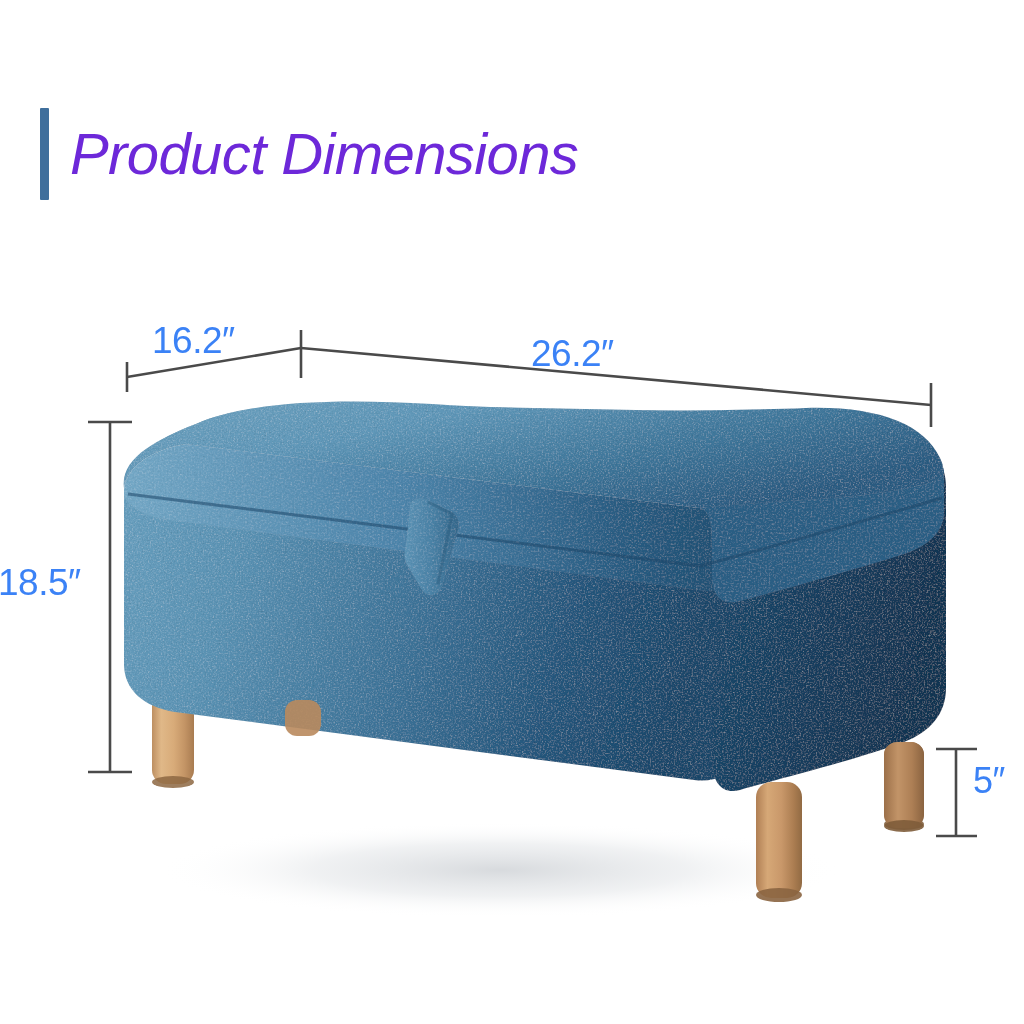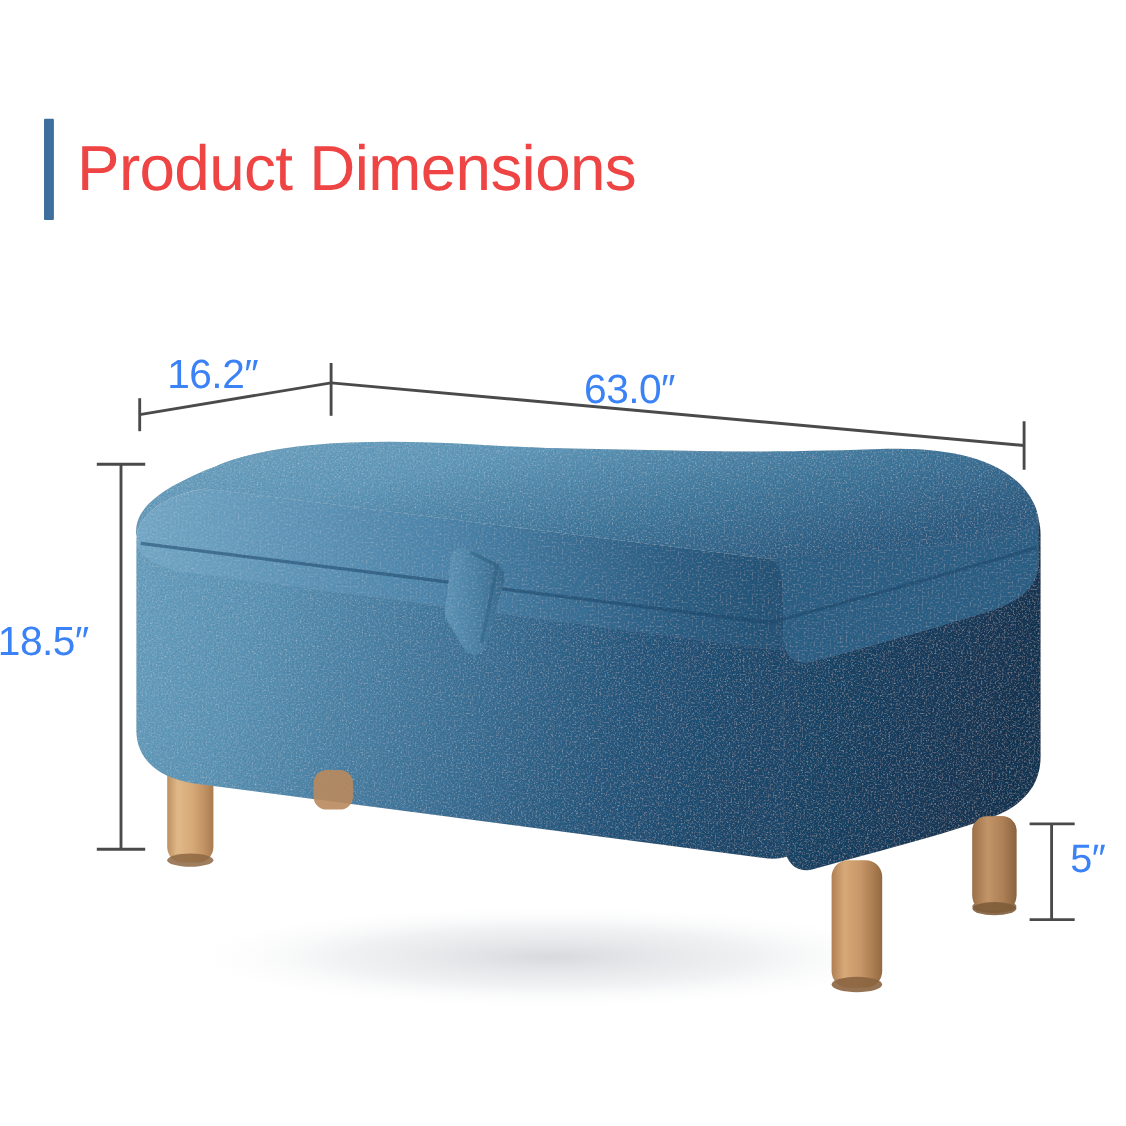--- a/index.html
+++ b/index.html
@@ -34,24 +34,25 @@
     width: 9px;
     height: 92px;
     background: #3f6f9c;
     border-radius: 1px;
     margin-right: 21px;
   }
   .page-title {
     font-family: "Liberation Sans", sans-serif;
     font-size: 58px;
     font-weight: 400;
-    color: #ef4444;
+    color: #6d28d9;
     letter-spacing: -0.6px;
     line-height: 1;
     white-space: nowrap;
+    font-style: italic;
   }
 
   
   .dim-label {
     position: absolute;
     font-family: "Liberation Sans", sans-serif;
     font-size: 37px;
     font-weight: 400;
     color: #3b82f6;
     white-space: nowrap;
@@ -296,19 +297,19 @@
       <g>
         <line x1="956" y1="749" x2="956" y2="836"></line>
         <line x1="936" y1="749" x2="977" y2="749"></line>
         <line x1="936" y1="836" x2="977" y2="836"></line>
       </g>
     </g>
   </svg>
 
   <div class="dim-label" id="label-depth">16.2″</div>
 
-  <div class="dim-label" id="label-width">63.0″</div>
+  <div class="dim-label" id="label-width">26.2″</div>
 
   <div class="dim-label" id="label-height">18.5″</div>
 
   <div class="dim-label" id="label-legs">5″</div>
 
 </div>
 
 </body></html>

